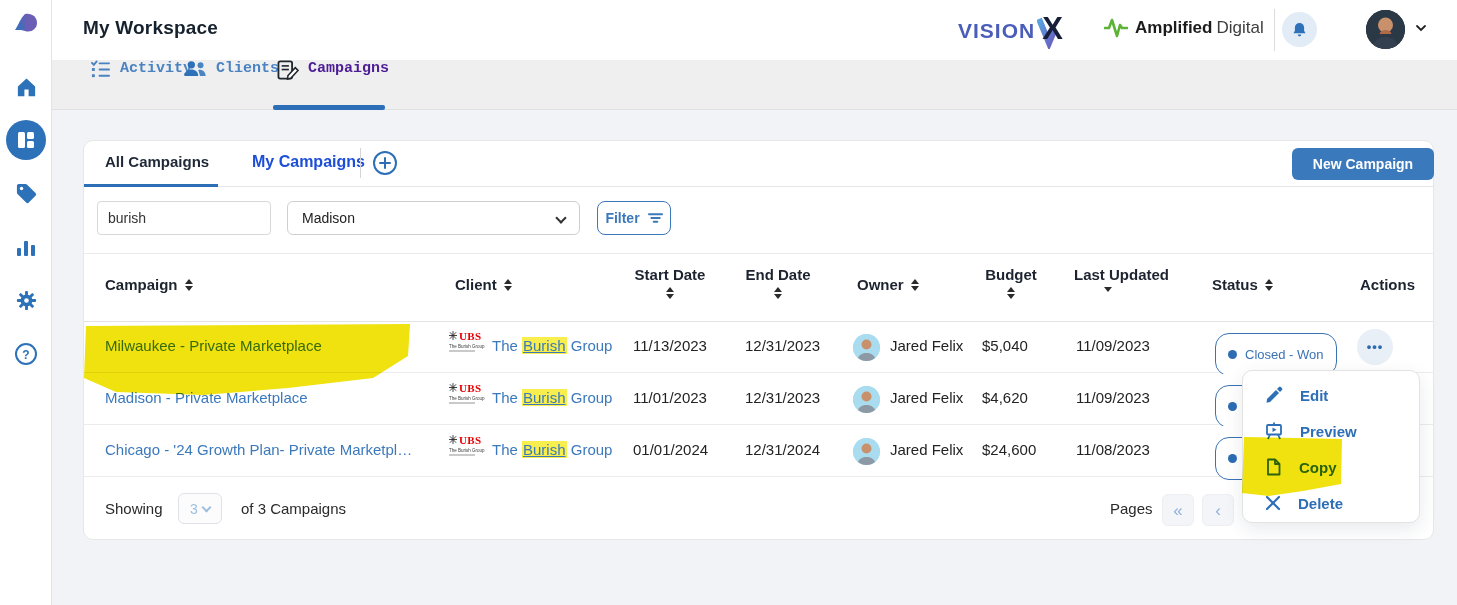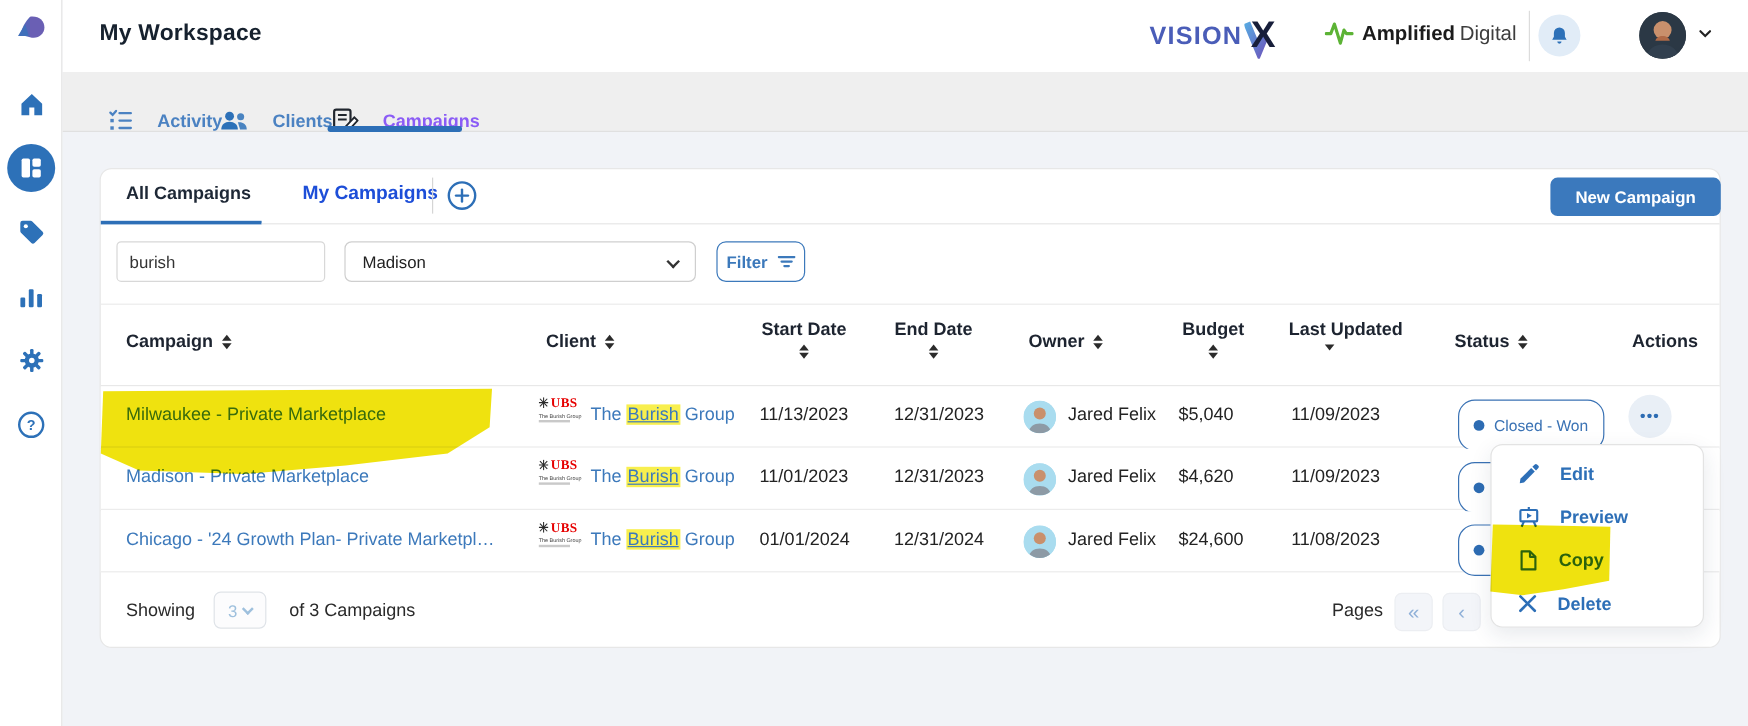--- a/index.html
+++ b/index.html
@@ -23,23 +23,23 @@
   .amp-bold { font-size:17px; font-weight:800; color:#1b1b1b; }
   .amp-light { font-size:17px; font-weight:400; color:#3d3d3d; margin-left:4px; }
   .top-div { position:absolute; left:1222px; top:9px; width:1px; height:42px; background:#dcdcdc; }
   .bell-btn { position:absolute; left:1230px; top:12px; width:35px; height:35px; border-radius:50%; background:#e1ecf7; display:flex; align-items:center; justify-content:center; cursor:pointer; }
   .avatar { position:absolute; left:1314px; top:10px; width:39px; height:39px; border-radius:50%; overflow:hidden; background:#26323e; cursor:pointer; }
   .avatar svg { display:block; }
   .av-chev { position:absolute; left:1362px; top:21px; }
 
   
   .tabstrip { left:52px; top:60px; width:1405px; height:50px; background:#efefef; border-bottom:1px solid #e0e0e0; z-index:3; }
-  .nav-tab { position:absolute; top:0; height:50px; display:flex; align-items:flex-end; gap:20px; cursor:pointer; font-size:15px; }
+  .nav-tab { position:absolute; top:0; height:50px; display:flex; align-items:flex-start; gap:9px; cursor:pointer; font-size:15px;font-family:Liberation Mono, monospace; }
   .nav-blue { color:#4b82c2; font-weight:600; }
-  .nav-dark { color:#8b5cf6; font-weight:700; }
+  .nav-dark { color:#4c1d95; font-weight:700; }
   .nav-underline { position:absolute; left:221px; top:45px; width:112px; height:5px; background:#2d6fb7; border-radius:2px; }
 
   
   .card { left:83px; top:140px; width:1351px; height:400px; background:#fff; border:1px solid #e7e7e7; border-radius:10px; z-index:6; }
   .subtab-row { left:84px; top:140px; width:1349px; height:48px; z-index:7; }
   .all-tab-label { position:absolute; left:21px; top:13px; font-size:15px; font-weight:700; color:#1e2836; cursor:pointer; }
   .tab-blue-line { position:absolute; left:0; top:44px; width:134px; height:3px; background:#2d6fb7; }
   .tab-gray-line { position:absolute; left:134px; top:46px; width:1215px; height:1px; background:#e6e6e6; }
   .my-tab-label { position:absolute; left:168px; top:13px; font-size:16px; font-weight:600; color:#1d4ed8; cursor:pointer; }
   .subtab-div { position:absolute; left:276px; top:8px; width:1px; height:30px; background:#d5d5d5; }

